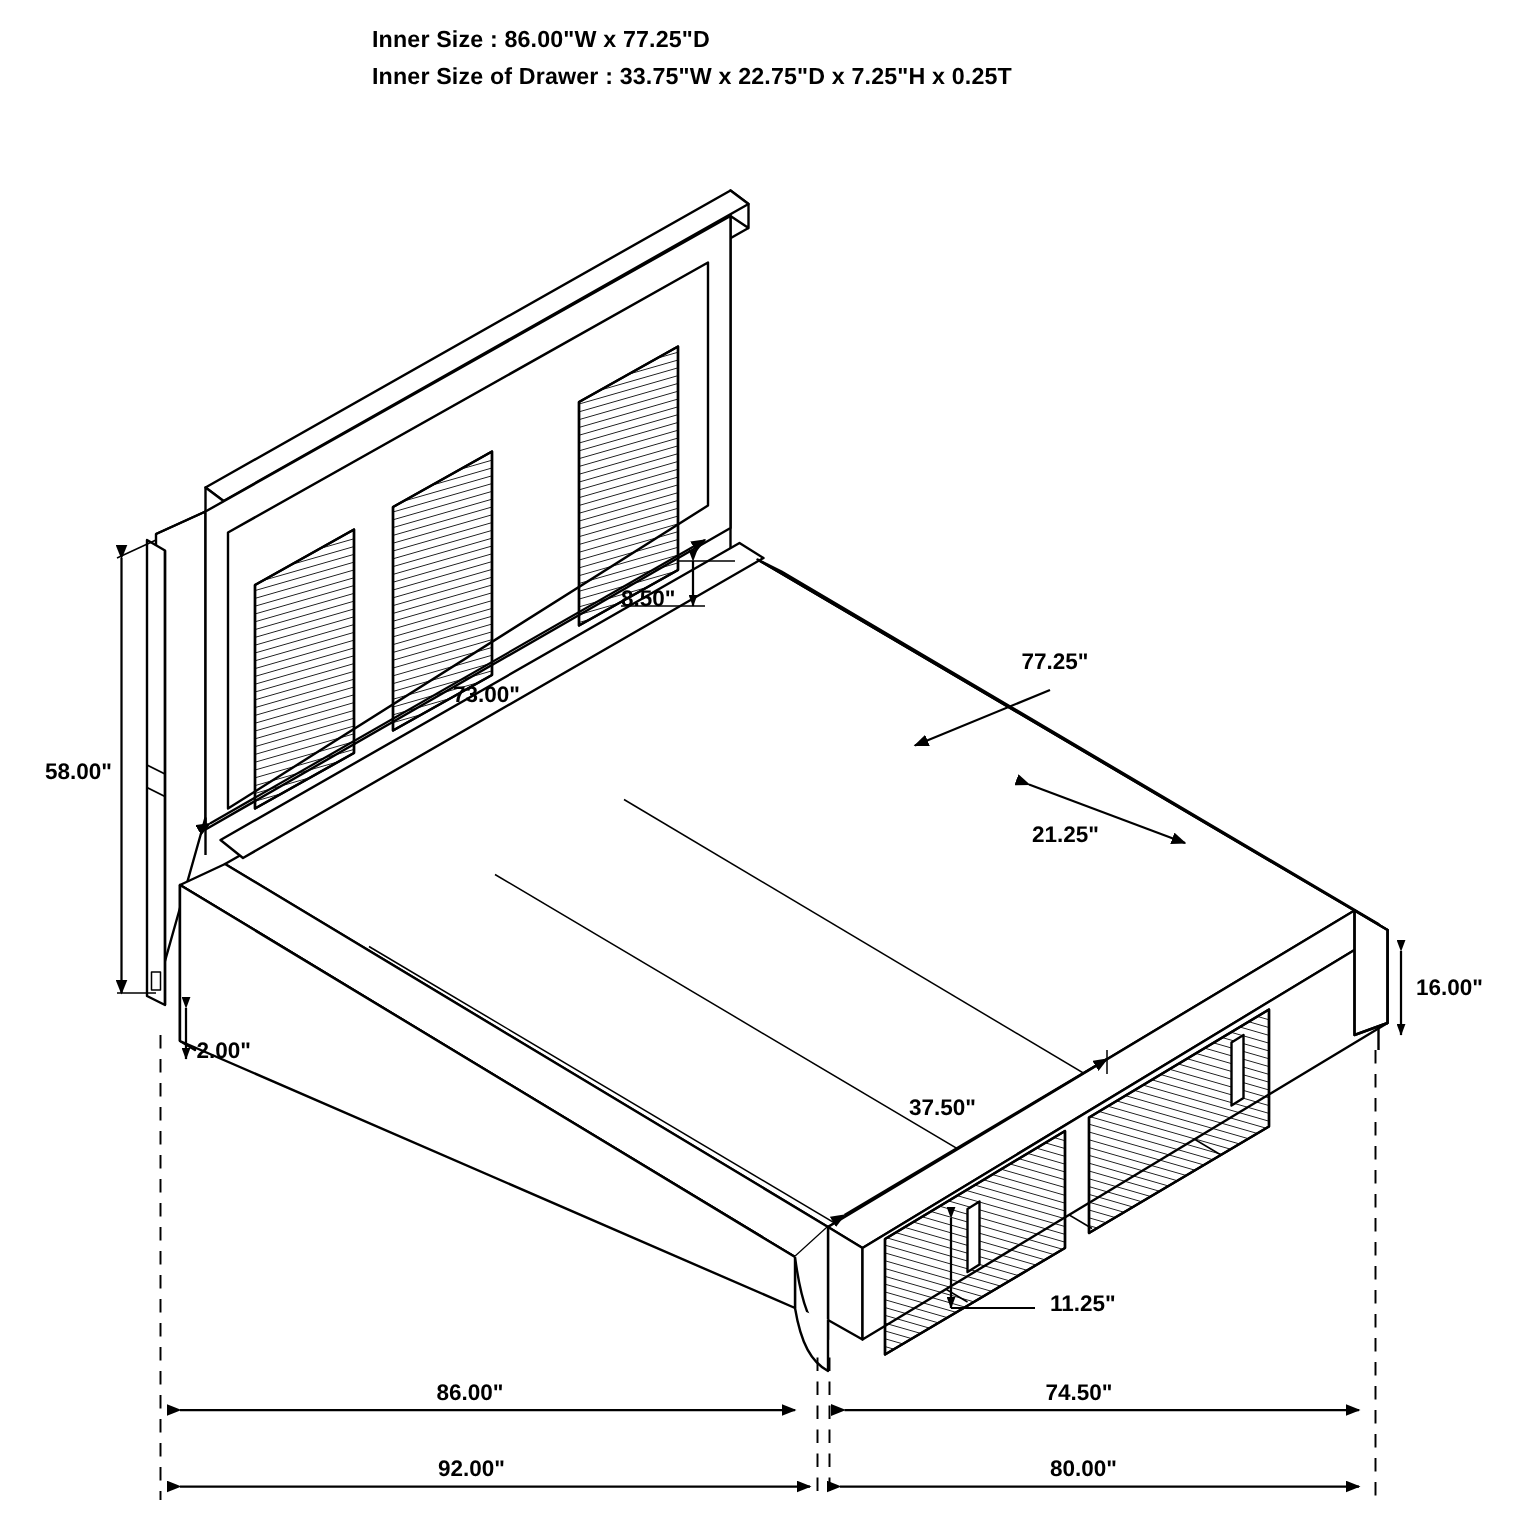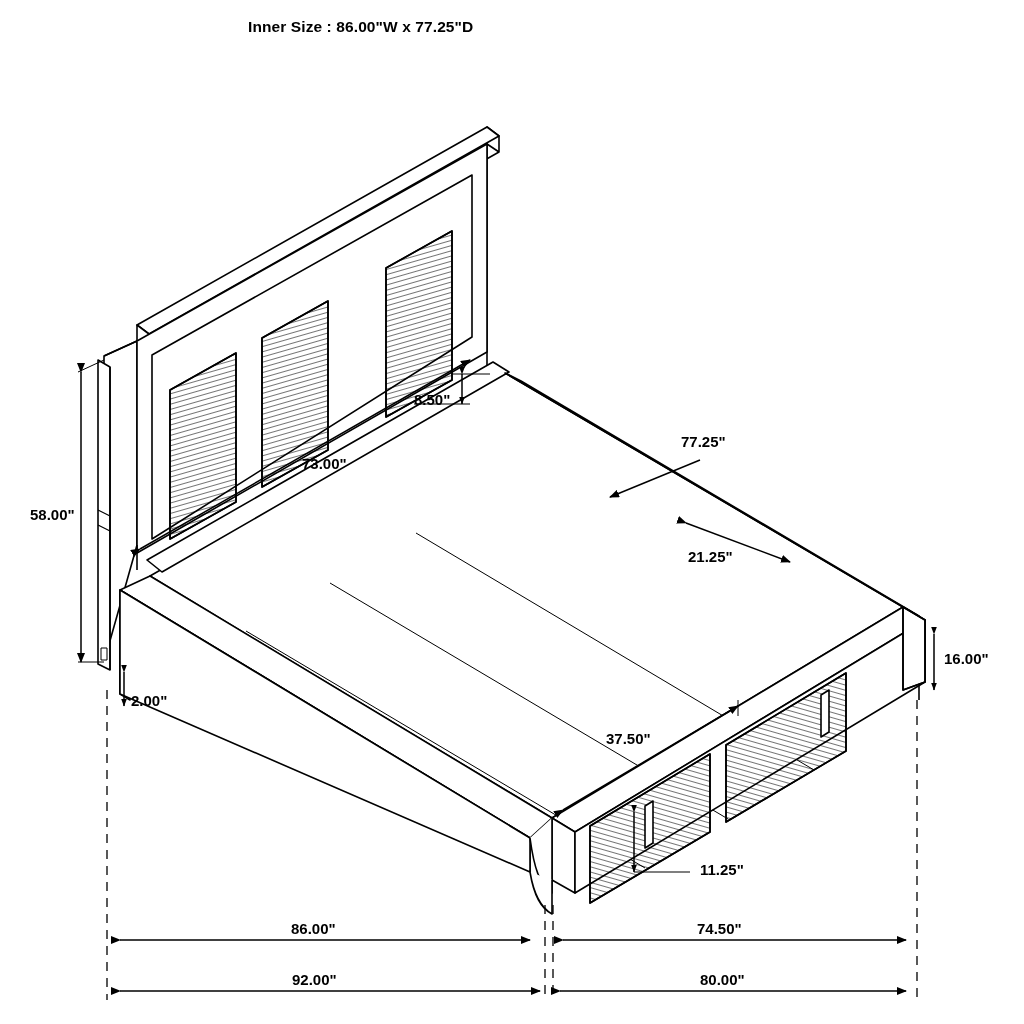--- a/index.html
+++ b/index.html
@@ -11,20 +11,21 @@
   .note2{left:248px;top:43px;}
   .dim{position:absolute;font-weight:bold;font-size:15px;white-space:nowrap;}
   svg{position:absolute;left:0;top:0;}
 </style>
 </head>
 <body>
 
 <div id="stage">
 
   <div class="note note1">Inner Size : 86.00"W x 77.25"D</div>
+  <div class="note note2">Inner Size of Drawer : 33.75"W x 22.75"D x 7.25"H x 0.25T</div>
 
   <svg width="1024" height="1024" viewBox="0 0 1024 1024">
     <defs>
       <marker id="ah" markerWidth="10" markerHeight="8" refX="9" refY="4" orient="auto" markerUnits="userSpaceOnUse">
         <path d="M0,0 L10,4 L0,8 z" fill="#000"></path>
       </marker>
       <marker id="ahs" markerWidth="8" markerHeight="6" refX="7.5" refY="3" orient="auto" markerUnits="userSpaceOnUse">
         <path d="M0,0 L8,3 L0,6 z" fill="#000"></path>
       </marker>
       <pattern id="ridge" width="5" height="5" patternUnits="userSpaceOnUse" patternTransform="rotate(74)">

